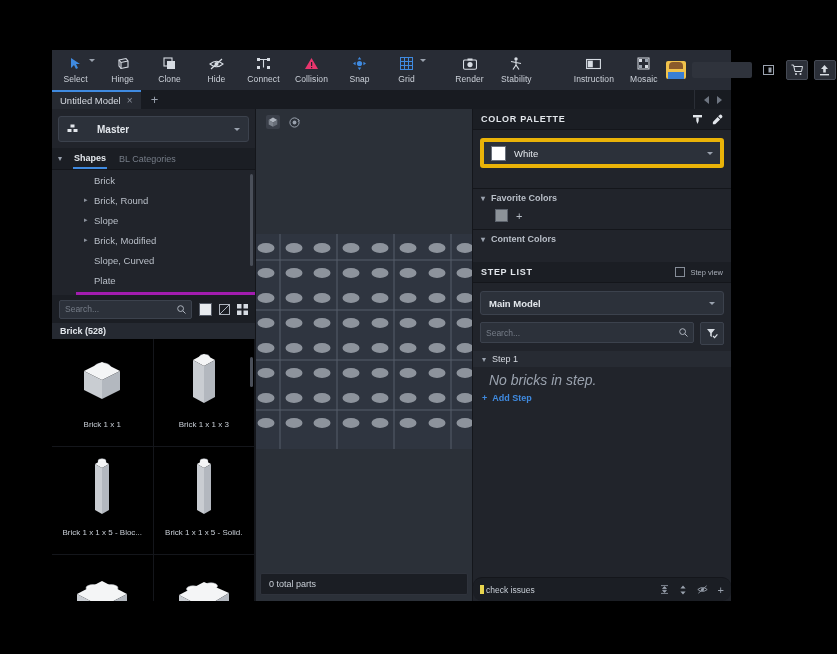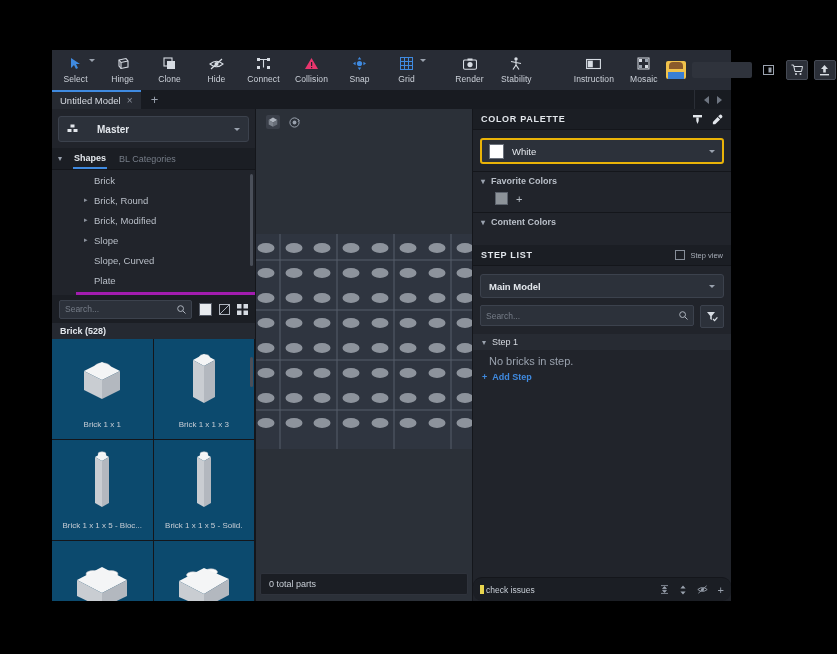--- a/index.html
+++ b/index.html
@@ -48,59 +48,59 @@
   .cat .ar{color:#8b919c;font-size:7px;width:5px;}
   .cat .ar.blank{visibility:hidden;}
   .catscroll{position:absolute;right:2px;top:4px;width:3px;height:92px;background:#4a4f59;border-radius:2px;}
   .searchrow{height:28px;display:flex;align-items:center;gap:7px;padding:0 7px;background:#1b1e24;}
   .sbox{flex:1;height:17px;background:#2c313a;border:1px solid #3c424d;border-radius:2px;display:flex;align-items:center;padding:0 5px;}
   .sbox .ph{flex:1;font-size:8.5px;color:#767d88;}
   .swatch{width:11px;height:11px;background:#e9ecef;border:1px solid #555b66;}
   .parts{flex:1;background:#1b1e24;overflow:hidden;position:relative;}
   .partshdr{height:16px;display:flex;align-items:center;padding-left:8px;font-size:9px;font-weight:bold;color:#e3e7ec;background:#252931;}
   .grid2{display:grid;grid-template-columns:1fr 1fr;}
-  .pcell{height:90px;border-right:1px solid #14161b;border-bottom:1px solid #14161b;display:flex;flex-direction:column;align-items:center;justify-content:flex-end;padding-bottom:10px;position:relative;background:#0c4a6e;}
+  .pcell{height:90px;border-right:1px solid #14161b;border-bottom:1px solid #14161b;display:flex;flex-direction:column;align-items:center;justify-content:flex-end;padding-bottom:17px;position:relative;background:#000000;}
   .pimg{flex:1;display:flex;align-items:center;justify-content:center;width:100%;}
   .pname{font-size:8px;color:#c8ced6;white-space:nowrap;overflow:hidden;max-width:96%;}
   .partscroll{position:absolute;right:1px;top:18px;width:3px;height:30px;background:#4a4f59;border-radius:2px;}
 
   
   .center{flex:1;display:flex;flex-direction:column;background:#2b3038;min-width:0;}
   .vp{flex:1;position:relative;overflow:hidden;}
   .vptools{position:absolute;left:10px;top:6px;display:flex;gap:7px;}
   .vpbtn{width:14px;height:14px;border-radius:2px;display:flex;align-items:center;justify-content:center;}
   .vpbtn.sel{background:#3a3f49;}
   .plate{position:absolute;left:0;top:125px;width:267px;height:215px;}
   .vpfooter{height:34px;display:flex;align-items:center;padding:0 4px;}
   .totalbox{flex:1;height:20px;background:#1b1e24;border:1px solid #2f333c;border-radius:2px;display:flex;align-items:center;padding-left:8px;font-size:9px;color:#c8ced6;}
 
   
   .right{width:258px;background:#21242b;display:flex;flex-direction:column;border-left:1px solid #14161b;}
   .phdr{height:20px;background:#1b1e24;display:flex;align-items:center;padding:0 8px;border-bottom:1px solid #14161b;}
   .phdr .tt{font-size:9px;font-weight:bold;letter-spacing:.7px;color:#e3e7ec;flex:1;}
   .phdr .tools{display:flex;gap:9px;align-items:center;}
-  .colorsel{margin:8px 7px 7px;height:22px;background:#2c313a;border:2px solid #eab308;border-radius:3px;display:flex;align-items:center;padding:0 7px;gap:8px;}
+  .colorsel{margin:8px 7px 20px;height:22px;background:#2c313a;border:4px solid #eab308;border-radius:3px;display:flex;align-items:center;padding:0 7px;gap:8px;}
   .colorsel .sw{width:13px;height:13px;background:#fff;border:1px solid #6b717c;}
   .colorsel .nm{flex:1;font-size:9.5px;color:#e3e7ec;}
   .sect{display:flex;align-items:center;gap:6px;padding:4px 8px;font-size:9px;color:#b9bfc8;font-weight:bold;}
   .sect .chev{font-size:8px;color:#9aa2ae;}
   .favrow{display:flex;align-items:center;gap:8px;padding:2px 0 7px 22px;}
   .favsw{width:11px;height:11px;background:#8d9399;border:1px solid #5c626c;}
   .plus{color:#b9bfc8;font-size:11px;}
   .divider{height:1px;background:#14161b;}
   .steptop{display:flex;align-items:center;gap:5px;}
   .chk{width:8px;height:8px;border:1px solid #868d98;}
   .chklb{font-size:7.5px;color:#a8aeb8;}
   .mm{margin:8px 7px 7px;height:22px;background:#2c313a;border:1px solid #3c424d;border-radius:3px;display:flex;align-items:center;padding:0 8px;}
   .mm .nm{flex:1;font-size:9.5px;color:#e3e7ec;font-weight:bold;}
   .stepsearch{display:flex;gap:6px;margin:0 7px 6px;}
   .stepsearch .sbox{height:19px;}
   .sqbtn{width:22px;height:21px;background:#2c313a;border:1px solid #3c424d;border-radius:2px;display:flex;align-items:center;justify-content:center;}
   .steprow{height:16px;display:flex;align-items:center;gap:6px;padding-left:9px;background:#272b33;font-size:9px;color:#d6dae1;}
-  .nobricks{font-size:11px;color:#9aa2ae;padding:5px 13px 5px 16px;}
+  .nobricks{font-size:14px;color:#9aa2ae;padding:5px 13px 5px 16px;font-style:italic;}
   .addstep{display:flex;align-items:center;gap:5px;padding-left:9px;font-size:9px;color:#3f8ae0;font-weight:bold;}
   .rfill{flex:1;}
   .statusbar{height:17px;background:#1b1e24;display:flex;align-items:center;gap:2px;padding:3px 7px;border-top:1px solid #14161b;border-radius:9px;}
   .warn{width:4px;height:9px;background:#e8d44d;}
   .stxt{font-size:8.5px;color:#c8ced6;flex:1;}
   .sicons{display:flex;gap:10px;align-items:center;color:#9aa2ae;}
   .dd-caret{width:0;height:0;border-left:3px solid transparent;border-right:3px solid transparent;border-top:3.5px solid #9aa2ae;}
 </style>
 </head>
 <body>
@@ -304,25 +304,25 @@
         <div class="cat">
             <span class="ar blank">▸</span>
             <span>Brick</span>
           </div>
         <div class="cat">
             <span class="ar">▸</span>
             <span>Brick, Round</span>
           </div>
         <div class="cat">
             <span class="ar">▸</span>
-            <span>Brick, Modified</span>
+            <span>Slope</span>
           </div>
         <div class="cat">
             <span class="ar">▸</span>
-            <span>Slope</span>
+            <span>Brick, Modified</span>
           </div>
         <div class="cat">
             <span class="ar blank">▸</span>
             <span>Slope, Curved</span>
           </div>
         <div class="cat">
             <span class="ar blank">▸</span>
             <span>Plate</span>
           </div>
         <div class="catscroll"></div>

